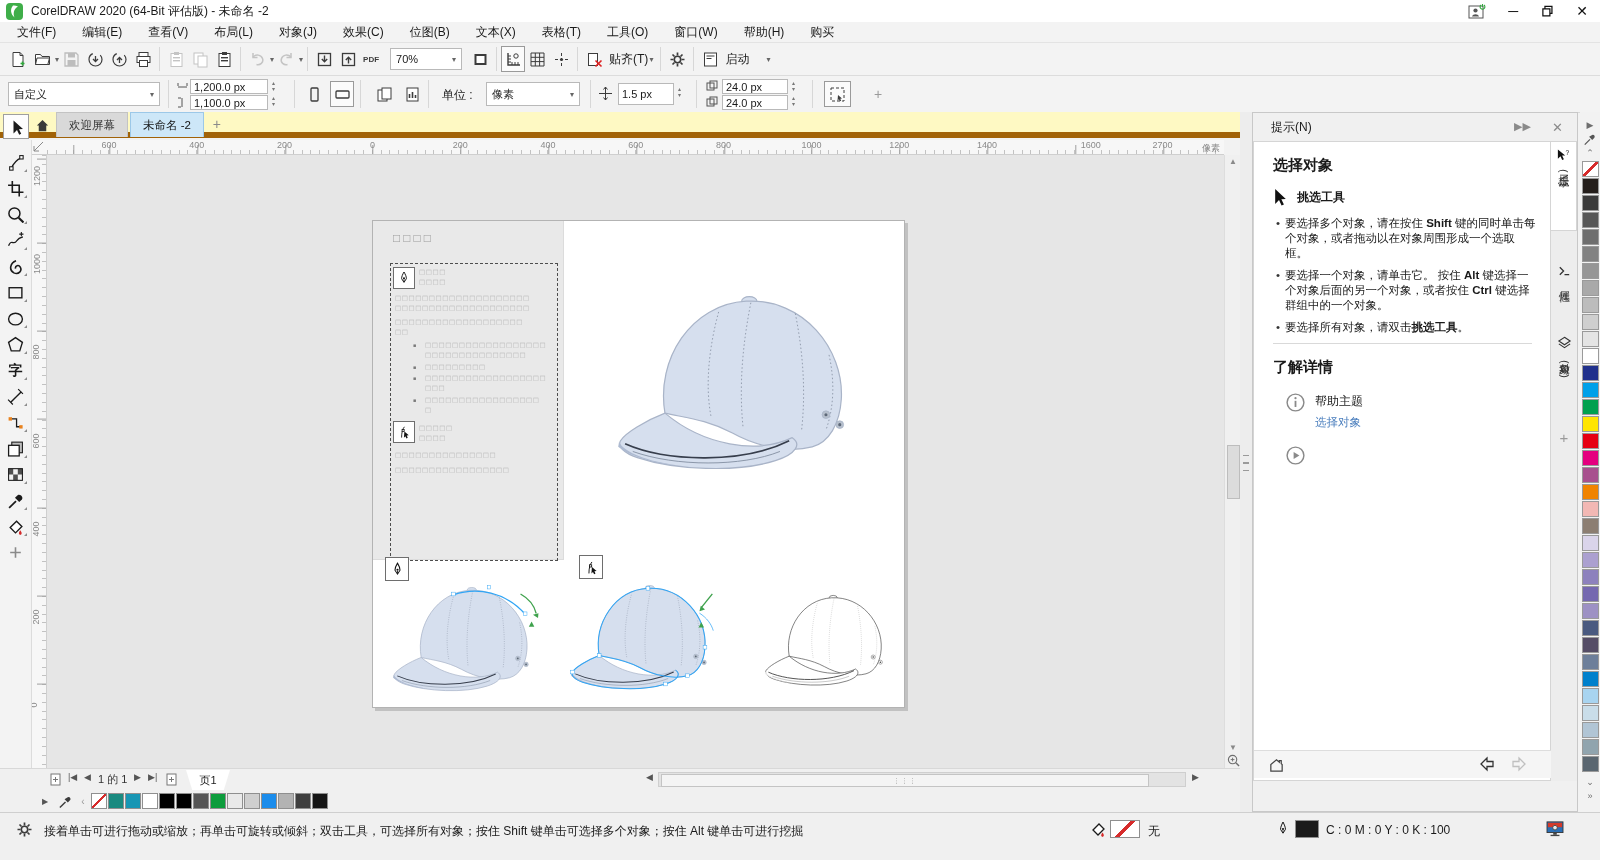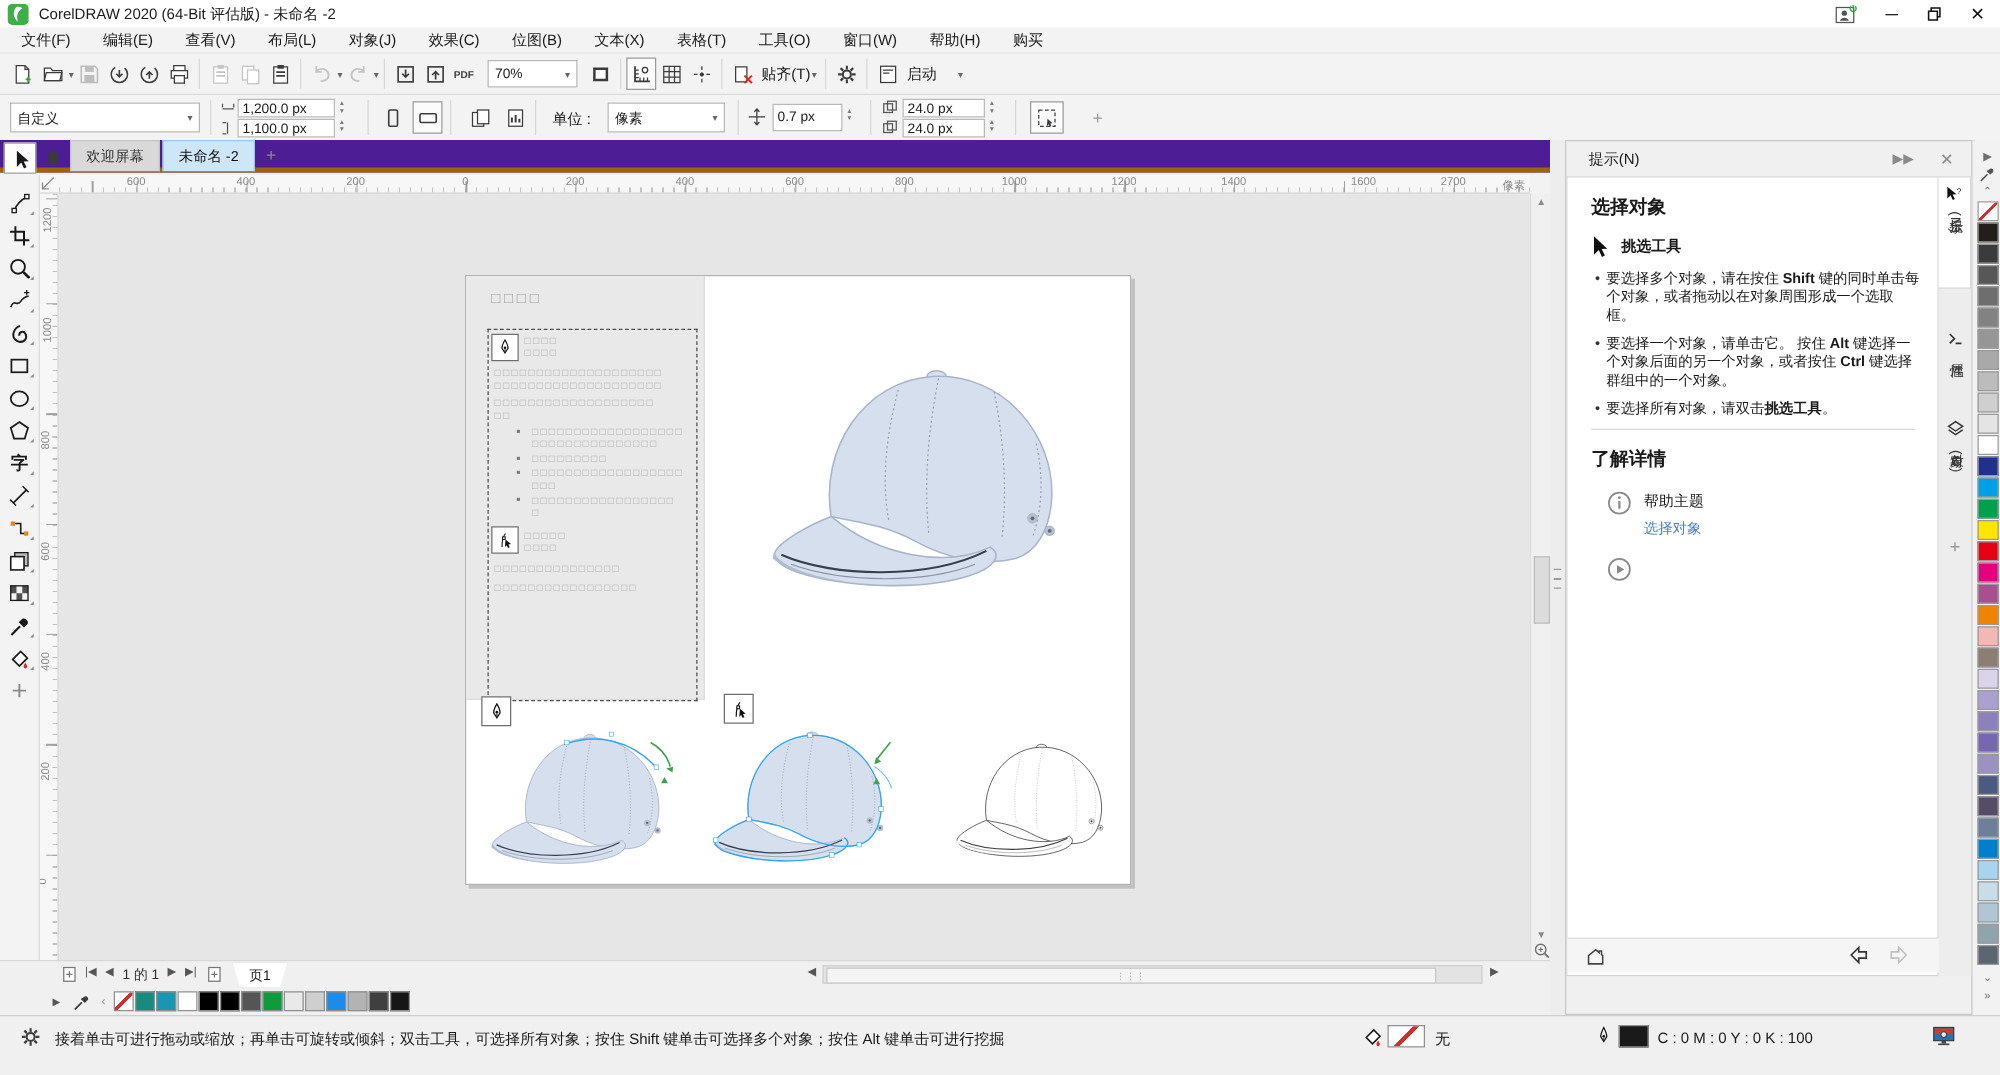--- a/index.html
+++ b/index.html
@@ -27,21 +27,21 @@
   .caret{font-size:8px;color:#666;margin-left:1px}
   .combo{background:#fff;border:1px solid #b9b9b9;height:22px;display:flex;align-items:center;justify-content:space-between;padding:0 5px;font-size:11px;box-sizing:border-box}
   .pressed{background:#fbfbfb;border:1px solid #9a9a9a;box-sizing:border-box}
   #propbar{position:absolute;left:0;top:76px;width:1600px;height:37px;background:#f3f3f3;border-bottom:1px solid #d9d9d9;box-sizing:border-box}
   .pfield{position:absolute;background:#fff;border:1px solid #b9b9b9;font-size:11px;display:flex;align-items:center;padding:0 3px;box-sizing:border-box}
   .spin{font-size:6px;color:#777;line-height:6px;display:flex;flex-direction:column;justify-content:center;padding-left:2px}
   .psep{position:absolute;top:4px;width:1px;height:28px;background:#d7d7d7}
   .plabel{position:absolute;font-size:12px;color:#1a1a1a}
 
   
-  #tabbar{position:absolute;left:0;top:112px;width:1240px;height:26px;background:#4c1d95;border-bottom:4px solid #a16207;box-sizing:border-box}
+  #tabbar{position:absolute;left:0;top:112px;width:1240px;height:26px;background:#fef9c3;border-bottom:6px solid #a16207;box-sizing:border-box}
   #pickbox{position:absolute;left:3px;top:2px;width:24px;height:23px;background:#fdfdfd;border:1px solid #9f9f9f;display:flex;align-items:center;justify-content:center}
   #hometab{position:absolute;left:32px;top:4px;width:20px;height:19px;display:flex;align-items:center;justify-content:center}
   #doctabs{position:absolute;left:56px;top:0;height:24px;display:flex}
   .doctab{height:24px;padding:0 12px;display:flex;align-items:center;font-size:11.5px;background:#d9d9d9;border:1px solid #c3c3c3;border-bottom:none;margin-right:2px;color:#333}
   .doctab.active{background:#cde7f8;border-color:#9cc8e8;color:#111}
   .doctab-add{width:22px;height:24px;display:flex;align-items:center;justify-content:center;color:#8a8a8a;font-size:14px}
 
   
   #hruler{position:absolute;left:47px;top:140px;width:1177px;height:15px;background:#f7f7f7;border-bottom:1px solid #cfcfcf;box-sizing:border-box;overflow:hidden}
   #hruler .ticksmin{position:absolute;bottom:0;left:0;width:100%;height:4px;background:repeating-linear-gradient(90deg,#c2c2c2 0 1px,transparent 1px 8.78px)}
@@ -399,21 +399,21 @@
   <span class="plabel" style="left:442px;top:11px">单位 :</span>
   <div class="combo" style="position:absolute;left:486px;top:6px;width:94px;height:24px">
     <span>像素</span>
       <span class="caret">▾</span>
   </div>
   <span class="psep" style="left:590px"></span>
   <svg class="abs" style="left:598px;top:10px" width="15" height="15" viewBox="0 0 15 15">
       <path d="M7.5,1 v13 M1,7.5 h13 M7.5,1 l-2,2.5 M7.5,1 l2,2.5 M7.5,14 l-2,-2.5 M7.5,14 l2,-2.5" stroke="#3c3c3c" fill="none"></path>
     </svg>
   <div class="pfield" style="left:618px;top:7px;width:56px;height:22px">
-      <span>0.7 px</span>
+      <span>1.5 px</span>
     </div>
   <span class="spin abs" style="left:676px;top:10px">
       <span>▴</span>
       <span>▾</span>
     </span>
   <span class="psep" style="left:696px"></span>
   <svg class="abs" style="left:706px;top:4px" width="13" height="12" viewBox="0 0 13 12">
       <rect x="1" y="3" width="7" height="7" fill="none" stroke="#555"></rect>
       <rect x="4" y="1" width="7" height="7" fill="none" stroke="#555"></rect>
     </svg>

